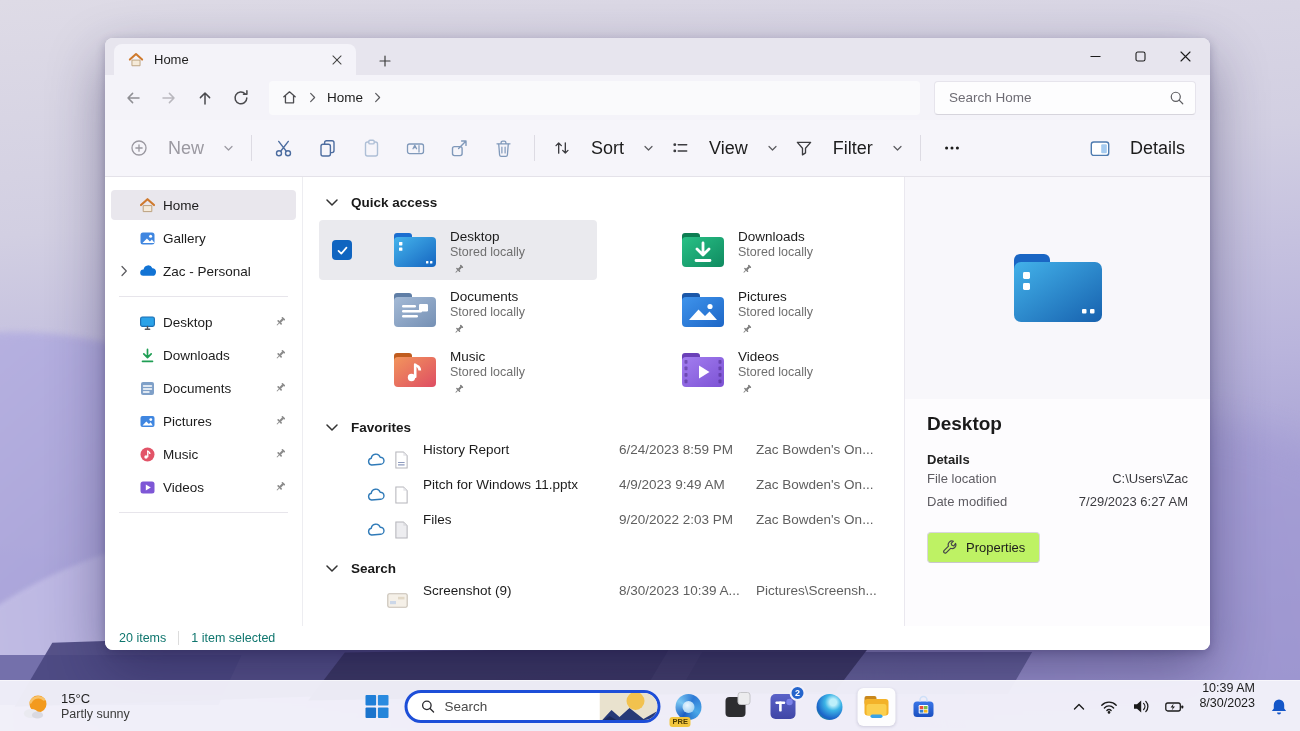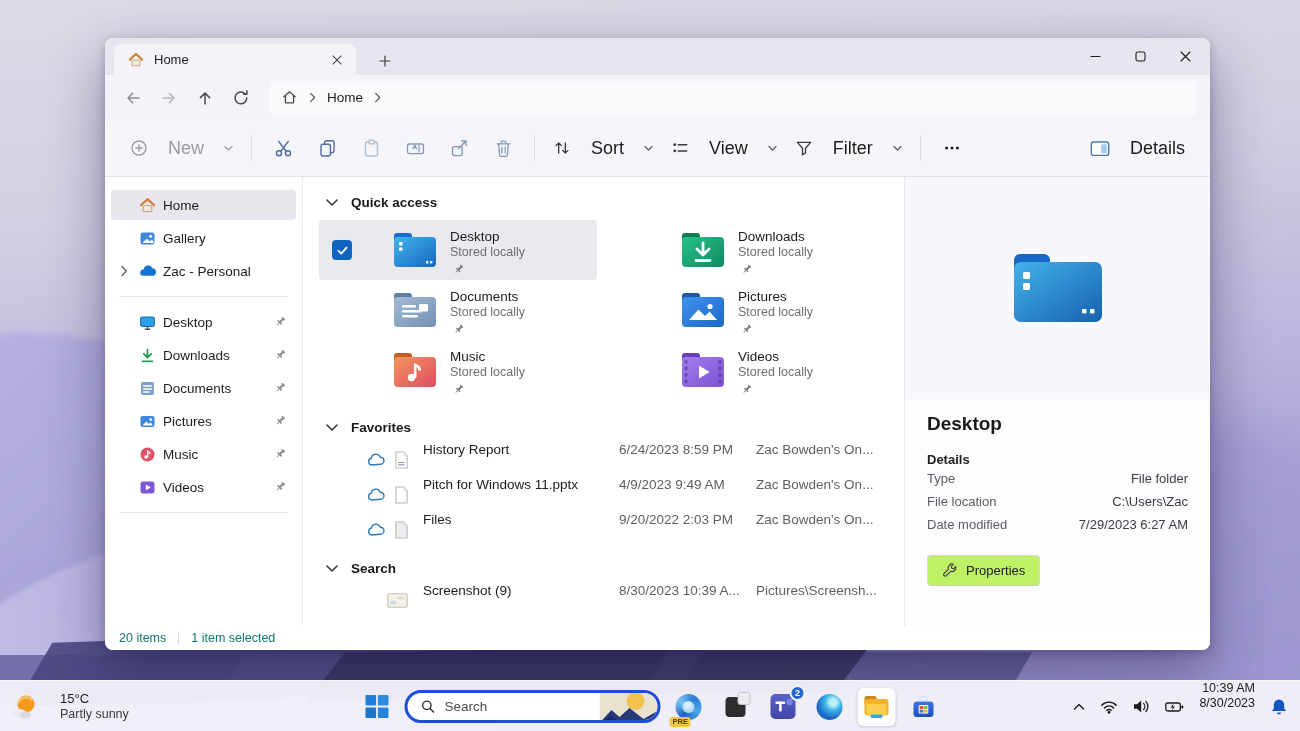--- a/index.html
+++ b/index.html
@@ -100,21 +100,21 @@
   border:1px solid #d9d7dd; border-bottom-color:#c9c7cd; border-radius:4px; font-size:13px; color:#1c1c1c; }
 
 
 .statusbar { flex:0 0 24px; background:#fff; display:flex; align-items:center; padding-left:14px; gap:12px;
   font-size:12.5px; color:#0f766e; }
 .st-div { width:1px; height:14px; background:#dcdcdc; }
 
 
 .taskbar { position:absolute; left:0; top:680px; width:1300px; height:51px; background:rgba(243,241,250,.96);
   border-top:1px solid rgba(255,255,255,.55); z-index:5; }
-.tk-weather { position:absolute; left:0; top:0; height:51px; display:flex; align-items:center; gap:20px; padding:0 8px; border-radius:6px; }
+.tk-weather { position:absolute; left:12px; top:0; height:51px; display:flex; align-items:center; gap:9px; padding:0 8px; border-radius:6px; }
 .tk-temp { font-size:13px; line-height:16px; color:#1e1e1e; }
 .tk-cond { font-size:12.5px; line-height:15px; color:#3a3a3a; }
 .tk-center { position:absolute; left:50%; transform:translateX(-50%); top:0; height:51px; display:flex; align-items:center; gap:9px; }
 .tk-app { width:38px; height:38px; border-radius:6px; display:flex; align-items:center; justify-content:center; position:relative; }
 .tk-app.active { background:#fdfdfe; box-shadow:0 1px 3px rgba(60,55,100,.18); }
 .tk-search { width:256px; height:33px; border-radius:17px; background:#fff; border:3px solid #1d4ed8;
   display:flex; align-items:center; gap:9px; padding-left:13px; overflow:hidden; }
 .tk-search-label { flex:1; font-size:13.5px; color:#4a4a4a; }
 .badge { position:absolute; top:-3px; right:-4px; width:16px; height:16px; border-radius:50%; background:#2565cc;
   border:2px solid #f2f0f9; color:#fff; font-size:9px; font-weight:bold; display:flex; align-items:center; justify-content:center; }
@@ -211,20 +211,27 @@
           <path d="M3 8.2 L9 3 L15 8.2 M4.7 7.2 V14.6 H13.3 V7.2" stroke="#4c4c50" stroke-width="1.4" fill="none" stroke-linecap="round" stroke-linejoin="round"></path>
         </svg>
         <svg width="7" height="11" viewBox="0 0 7 12">
           <path d="M1.5 1.5 L5.8 6 1.5 10.5" stroke="#5a5a5e" stroke-width="1.3" fill="none" stroke-linecap="round" stroke-linejoin="round"></path>
         </svg>
         <span class="crumb-seg">Home</span>
         <svg width="7" height="11" viewBox="0 0 7 12">
           <path d="M1.5 1.5 L5.8 6 1.5 10.5" stroke="#5a5a5e" stroke-width="1.3" fill="none" stroke-linecap="round" stroke-linejoin="round"></path>
         </svg>
       </div>
+      <div class="searchbox">
+        <input type="text" placeholder="Search Home" style="">
+        <svg width="16" height="16" viewBox="0 0 17 17">
+          <circle cx="7.2" cy="7.2" r="4.8" stroke="#5e5e62" stroke-width="1.3" fill="none"></circle>
+          <path d="M10.8 10.8 L14.6 14.6" stroke="#5e5e62" stroke-width="1.3" stroke-linecap="round"></path>
+        </svg>
+      </div>
     </div>
 
     <div class="toolbar">
       <div class="tb-btn tb-new">
         <svg width="18" height="18" viewBox="0 0 19 19">
           <circle cx="9.5" cy="9.5" r="7.4" stroke="currentColor" stroke-width="1.4" fill="none"></circle>
           <path d="M9.5 6.2 v6.6 M6.2 9.5 h6.6" stroke="currentColor" stroke-width="1.4" stroke-linecap="round"></path>
         </svg>
         <span>New</span>
         <svg width="9" height="8" viewBox="0 0 9 8">
@@ -759,24 +766,20 @@
             <rect x="11" y="20" width="7" height="7" rx="1.4" fill="#fff"></rect>
               <rect x="11" y="31" width="7" height="7" rx="1.4" fill="#fff"></rect>
             <rect x="70" y="57" width="4.5" height="4.5" rx="1" fill="#fff"></rect>
               <rect x="78" y="57" width="4.5" height="4.5" rx="1" fill="#fff"></rect>
           </svg>
         </div>
         <div class="dbody">
           <div class="dtitle">Desktop</div>
           <div class="dsub">Details</div>
           <div class="dfield">
-            <span>Type</span>
-            <span class="dval">File folder</span>
-          </div>
-          <div class="dfield">
             <span>File location</span>
             <span class="dval">C:\Users\Zac</span>
           </div>
           <div class="dfield">
             <span>Date modified</span>
             <span class="dval">7/29/2023 6:27 AM</span>
           </div>
           <div class="props">
             <svg width="15" height="15" viewBox="0 0 15 15">
               <path d="M13.6 3.4 a3.8 3.8 0 0 1-5 4.9 l-4.5 4.5 a1.5 1.5 0 0 1-2.1-2.1 l4.5-4.5 a3.8 3.8 0 0 1 4.9-5 l-2.2 2.2 .7 1.9 1.9 .7 z" fill="none" stroke="#454549" stroke-width="1.2" stroke-linejoin="round"></path>

